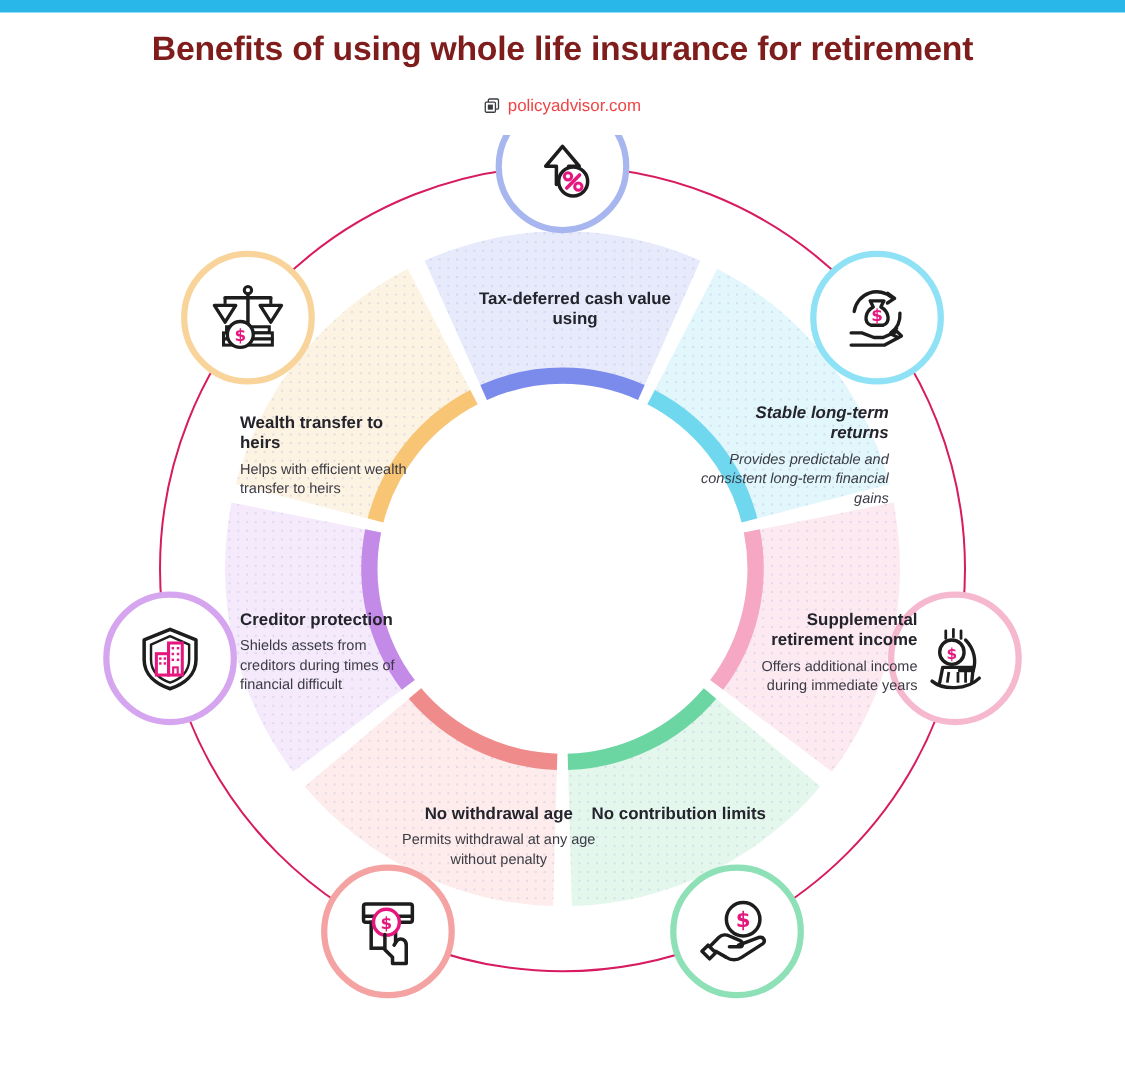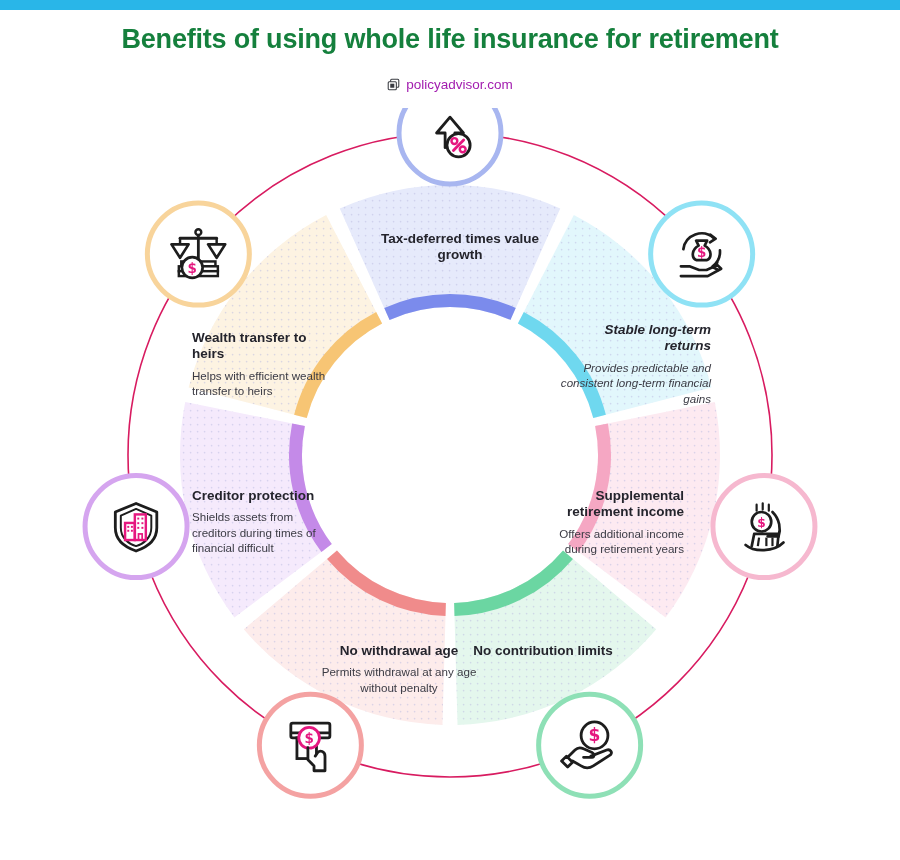--- a/index.html
+++ b/index.html
@@ -14,26 +14,26 @@
   }
   #topbar{
     position:absolute;top:0;left:0;width:900px;height:10px;
     background:#29b6e8;
   }
   #title{
     position:absolute;top:24px;left:0;width:900px;
     text-align:center;
     font-size:27px;font-weight:bold;
     letter-spacing:-0.2px;
-    color:#15803d;
+    color:#7f1d1d;
   }
   #brand{
     position:absolute;top:77px;left:0;width:900px;
     text-align:center;
-    font-size:13.5px;color:#a21caf;
+    font-size:13.5px;color:#ef4444;
   }
   #brand .bwrap{display:inline-flex;align-items:center;gap:6px;}
   #brand svg{display:block;}
   #stage{position:absolute;top:108px;left:0;width:900px;height:752px;}
   svg.wheel{position:absolute;top:0;left:0;width:900px;height:752px;display:block;}
   .seg-text{position:absolute;}
   .seg-head{
     font-size:13.5px;font-weight:bold;line-height:1.22;color:#24242c;
     margin-bottom:5px;
   }
@@ -205,31 +205,31 @@
     <rect x="-16" y="10" width="32" height="4" fill="#fff" stroke="#1d1d1d" stroke-width="2"></rect>
     <rect x="-16" y="14" width="32" height="4" fill="#fff" stroke="#1d1d1d" stroke-width="2"></rect>
     <circle cx="-5" cy="11" r="8.5" fill="#fff" stroke="#1d1d1d" stroke-width="2.2"></circle>
     <text x="-5" y="15.6" font-size="11" font-weight="bold" fill="#e5177f" text-anchor="middle" font-family="DejaVu Sans, sans-serif">$</text>
           </g>
         </g>
       </g>
   </svg>
 
   <div class="seg-text al-center" style="left:375px;top:123px;width:170px;">
-    <div class="seg-head">Tax-deferred times value growth</div>
+    <div class="seg-head">Tax-deferred cash value using</div>
   </div>
 
   <div class="seg-text al-right" style="left:556px;top:214px;width:155px;font-style:italic;">
     <div class="seg-head">Stable long-term returns</div>
     <div class="seg-body">Provides predictable and consistent long-term financial gains</div>
   </div>
 
-  <div class="seg-text al-right" style="left:548px;top:380px;width:136px;">
+  <div class="seg-text al-right" style="left:598px;top:380px;width:136px;">
     <div class="seg-head">Supplemental retirement income</div>
-    <div class="seg-body">Offers additional income during retirement years</div>
+    <div class="seg-body">Offers additional income during immediate years</div>
   </div>
 
   <div class="seg-text al-right" style="left:461px;top:535px;width:164px;">
     <div class="seg-head al-center">No contribution limits</div>
   </div>
 
   <div class="seg-text al-left" style="left:275px;top:535px;width:168px;margin-left:40px;">
     <div class="seg-head al-center">No withdrawal age</div>
     <div class="seg-body al-center">Permits withdrawal at any age without penalty</div>
   </div>

